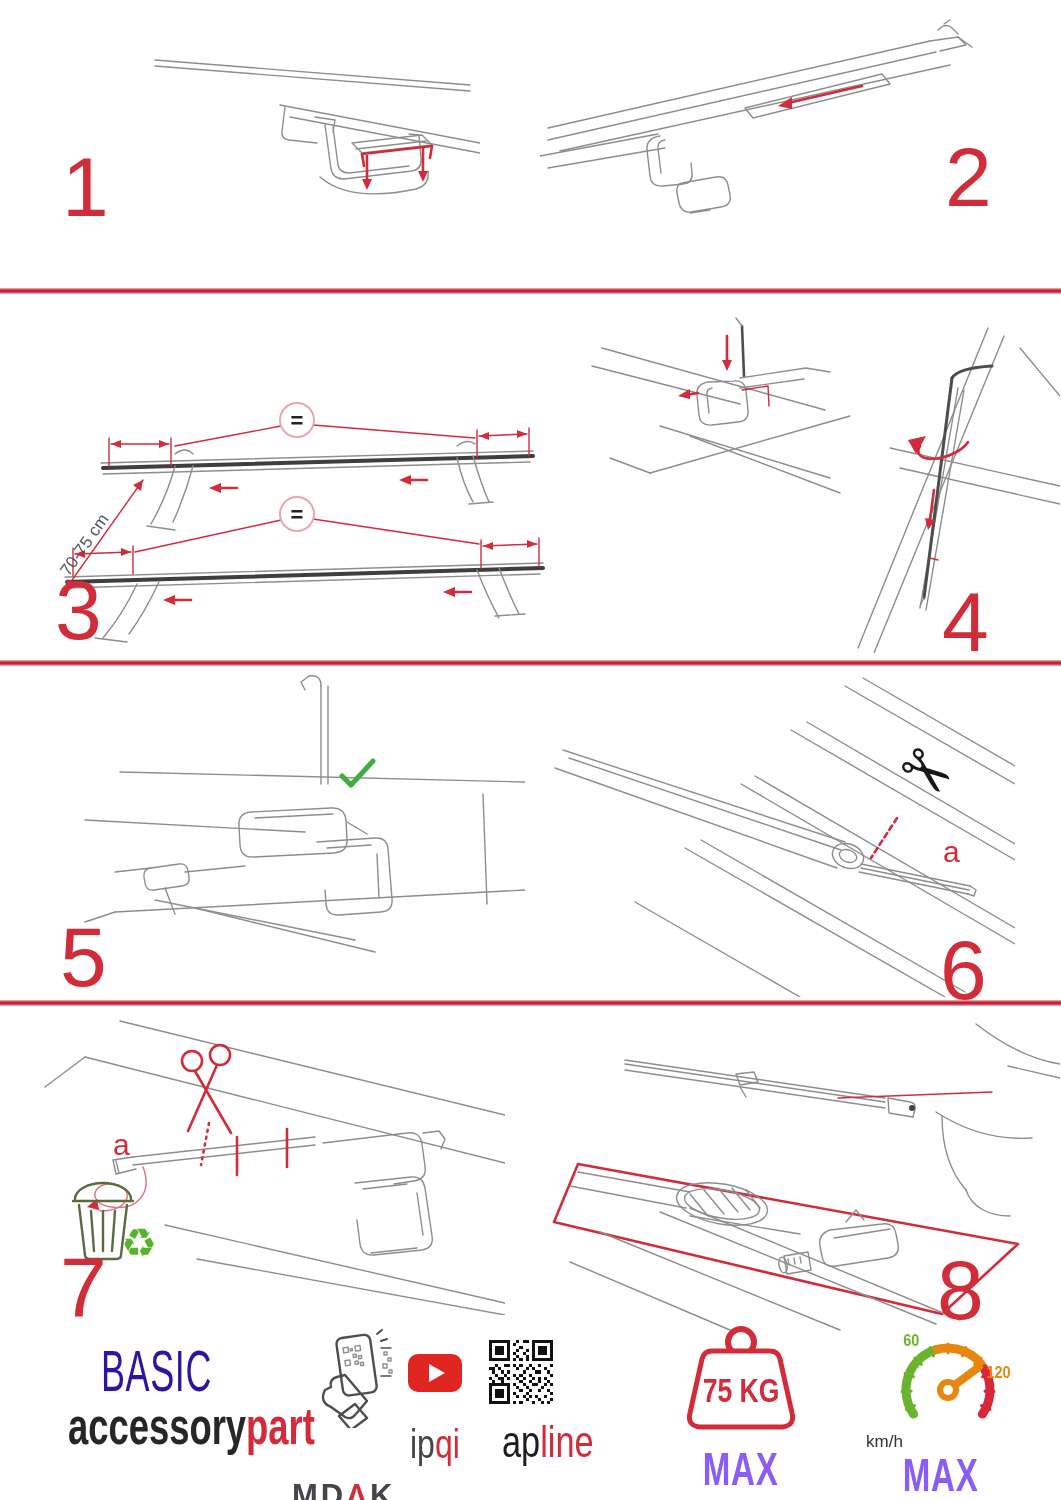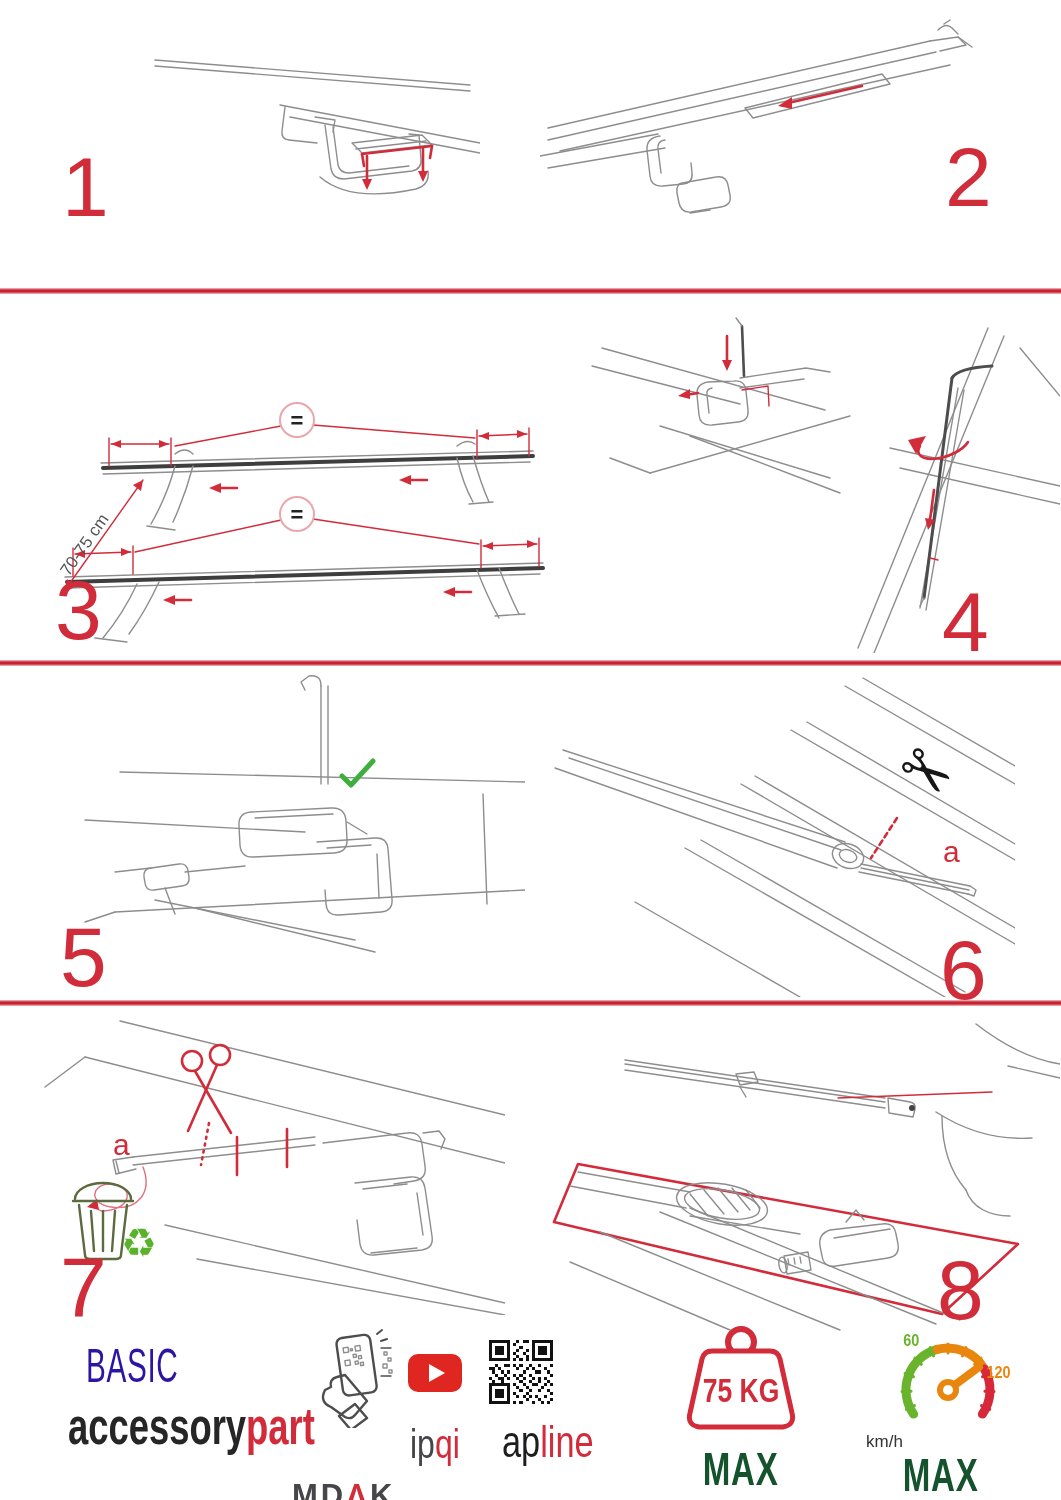--- a/index.html
+++ b/index.html
@@ -19,36 +19,36 @@
   .art .sRt{stroke:#d22b3a;stroke-width:2.6;}
   .art .fR{fill:#d22b3a;stroke:none;}
   .art .fW{fill:#ffffff;}
   .art .sG{stroke:#3fae3f;stroke-width:5;}
   .art .sBin{stroke:#5c6b3f;stroke-width:2.4;}
   .art text{stroke:none;font-family:"Liberation Sans",sans-serif;}
   .art .tEq{fill:#222;font-size:22px;font-weight:bold;}
   .art .tDim{fill:#555;font-size:17px;}
   .art .tA{fill:#d22b3a;font-size:30px;}
   .art .tIco{stroke:none;}
-  .logo-basic{position:absolute;left:86px;top:1342px;color:#2b16a3;font-size:48px;font-weight:500;
+  .logo-basic{position:absolute;left:101px;top:1342px;color:#2b16a3;font-size:58px;font-weight:500;
               line-height:1;white-space:nowrap;text-align:right;}
   .logo-basic span{display:inline-block;transform:scaleX(.62);transform-origin:0 50%;letter-spacing:1px;}
   .logo-ap{position:absolute;left:68px;top:1400px;font-size:52px;font-weight:700;line-height:1;white-space:nowrap;}
   .logo-ap .in{display:inline-block;transform:scaleX(.70);transform-origin:0 50%;letter-spacing:0px;}
   .logo-ap .k{color:#262626;} .logo-ap .r{color:#d22b3a;}
   .logo-mdak{position:absolute;left:292px;top:1432px;font-size:31px;font-weight:700;color:#45454a;
              letter-spacing:3px;line-height:1;margin-top:48px;}
   .logo-mdak .r{color:#d22b3a;}
   .logo-ipqi{position:absolute;left:410px;top:1424px;font-size:40px;font-weight:500;line-height:1;}
   .logo-ipqi .in{display:inline-block;transform:scaleX(.8);transform-origin:0 50%;}
   .logo-ipqi .k{color:#45454a;} .logo-ipqi .r{color:#d22b3a;}
   .logo-apline{position:absolute;left:487px;top:1420px;font-size:44px;font-weight:500;line-height:1;margin-left:15px;}
   .logo-apline .in{display:inline-block;transform:scaleX(.78);transform-origin:0 50%;}
   .logo-apline .k{color:#1d1d1d;} .logo-apline .r{color:#d22b3a;}
-  .max-txt{position:absolute;font-size:46px;font-weight:600;color:#14532d;line-height:1;text-align:center;}
+  .max-txt{position:absolute;font-size:46px;font-weight:600;color:#8b5cf6;line-height:1;text-align:center;}
   .max-txt span{display:inline-block;transform:scaleX(.72);transform-origin:50% 50%;letter-spacing:1px;}
   .kmh{position:absolute;left:866px;top:1433px;width:150px;text-align:left;font-size:17px;color:#333;line-height:1;}
 </style>
 </head>
 <body>
 
 <svg class="art abs" style="left:140px;top:25px" width="340" height="240" viewBox="0 0 340 240">
   <path d="M15,35 L330,60"></path>
     <path d="M15,41 L330,66"></path>
   <path d="M140,80 L340,118"></path>

